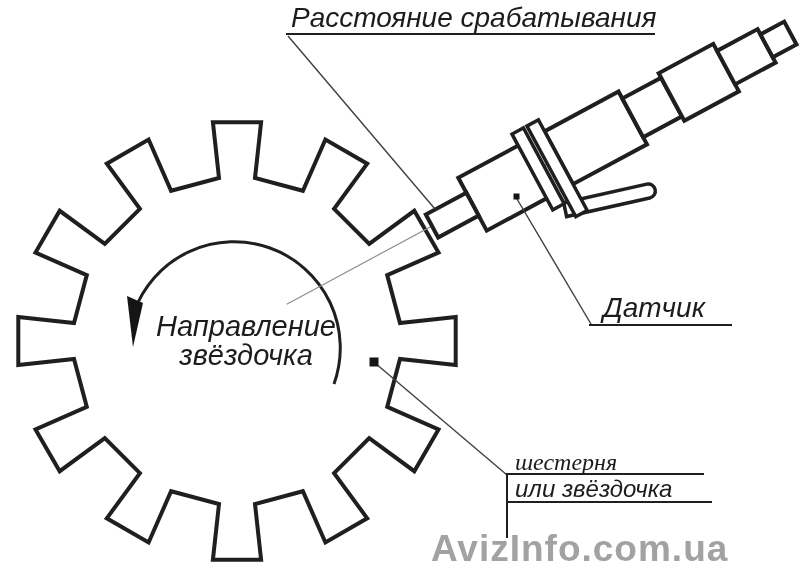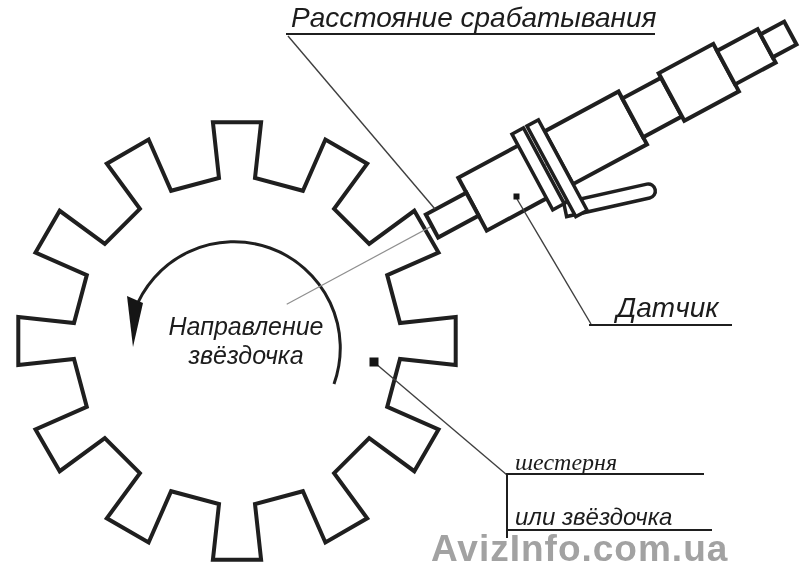--- a/index.html
+++ b/index.html
@@ -18,30 +18,30 @@
   .thick{fill:#ffffff;stroke:var(--line);stroke-width:4;stroke-linejoin:miter;}
   .thick-noline{fill:#ffffff;stroke:var(--line);stroke-width:3.5;}
   .arc{fill:none;stroke:var(--line);stroke-width:3;}
   .thin{fill:none;stroke:var(--thin-line);stroke-width:1.4;}
   .center{stroke:var(--centerline);stroke-width:1.2;}
   .dot{fill:#151515;stroke:none;}
   .label{
     position:absolute;color:#1c1c1c;font-style:italic;
     white-space:nowrap;line-height:1.1;
   }
-  .underlined{border-bottom:2px solid var(--line);text-align:center;}
+  .underlined{border-bottom:2px solid var(--line);}
   .label-top{left:286px;top:3px;width:364px;height:30px;font-size:28px;padding-left:5px;}
   .label-sensor{left:589px;top:293px;width:129px;height:31px;font-size:28px;padding-left:14px;}
-  .label-rotation{left:146px;top:312px;width:200px;font-size:25px;line-height:29px;text-align:center;}
+  .label-rotation{left:146px;top:312px;width:200px;font-size:29px;line-height:29px;text-align:center;}
   .label-driven{position:absolute;left:506px;top:449px;}
   .driven-row{position:relative;font-size:24px;font-style:italic;color:#1c1c1c;
     padding-left:9px;height:24px;border-bottom:2px solid var(--line);white-space:nowrap;}
   .driven-row.r1{width:189px;}
   .driven-row.r2{width:189px;font-family:Liberation Serif, serif;}
-  .driven-row.r3{width:197px;height:26px;margin-top:28px;}
+  .driven-row.r3{width:197px;height:26px;}
   .watermark{
     position:absolute;left:431px;top:528px;font-size:37px;font-weight:bold;
     color:var(--watermark);letter-spacing:1px;white-space:nowrap;
   }
 </style>
 </head>
 <body>
 
 <div class="stage">
 

